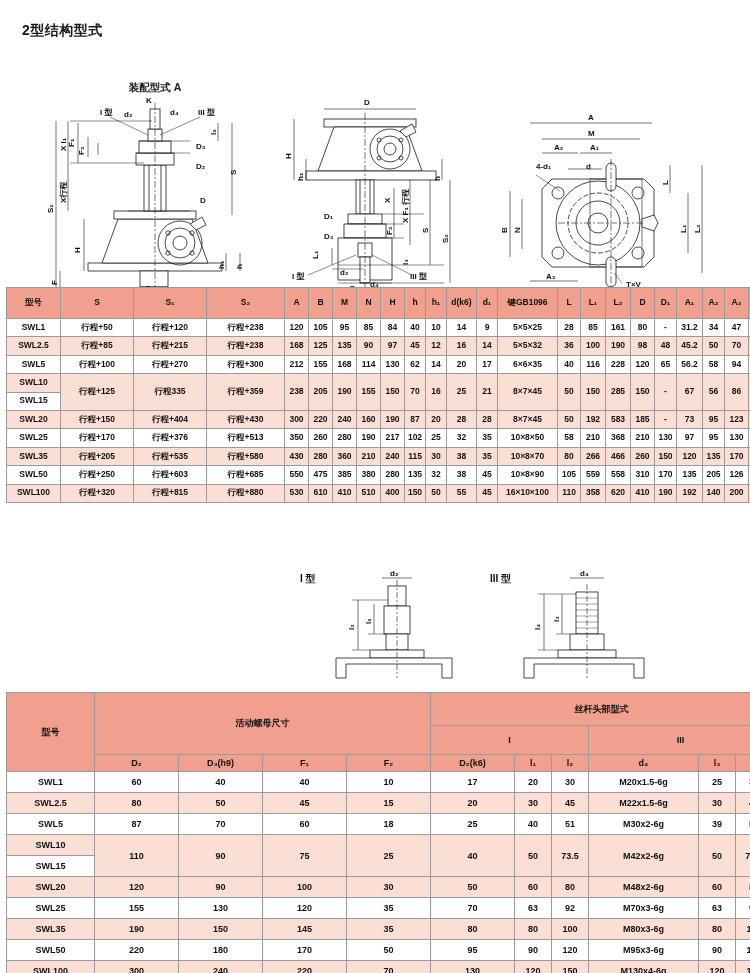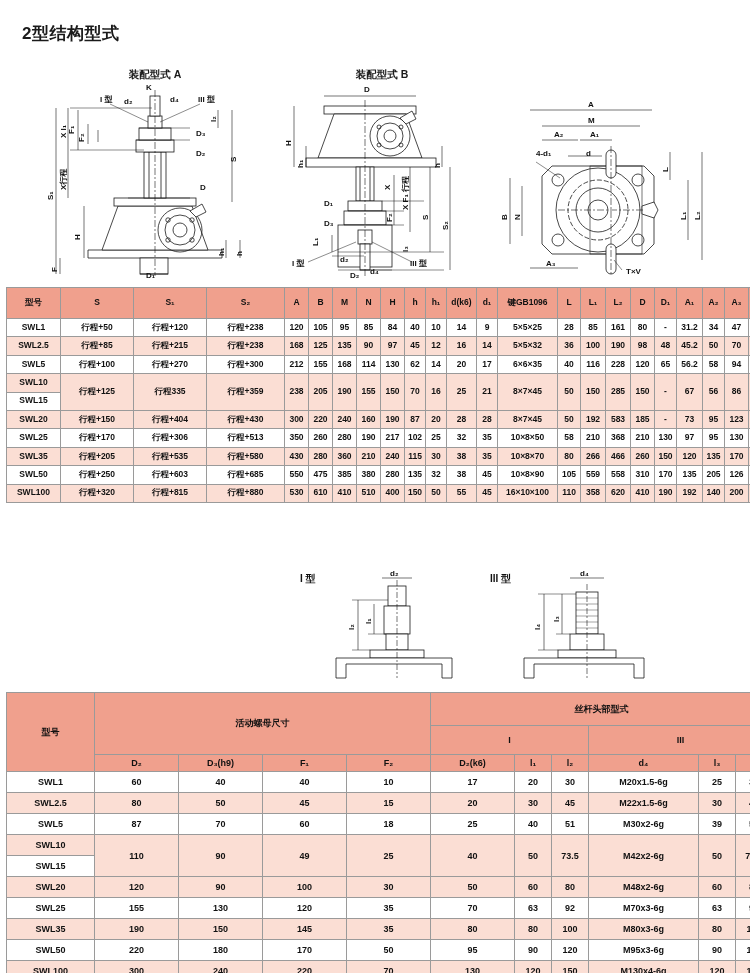--- a/index.html
+++ b/index.html
@@ -7,27 +7,27 @@
     width:750px;height:973px;
     background:#ffffff;
     font-family:"Liberation Sans","DejaVu Sans",sans-serif;
     color:#111;
     overflow:hidden;
   }
   .page{position:relative;width:750px;height:973px;}
 
   
   .section-title{
-    font-size:17px;font-weight:bold;letter-spacing:.5px;color:#1a1a1a;
+    font-size:14px;font-weight:bold;letter-spacing:.5px;color:#1a1a1a;
   }
   #title-1{position:absolute;left:22px;top:22px;}
   #title-2{position:absolute;left:22px;top:530px;}
 
   
-  .draw-band{position:absolute;left:0;top:60px;width:750px;height:225px;}
+  .draw-band{position:absolute;left:0;top:73px;width:750px;height:225px;}
   .fig{position:absolute;top:0;height:225px;}
   .fig-cap{
     position:absolute;top:8px;width:100%;text-align:center;
     font-size:10.5px;font-weight:bold;color:#1a1a1a;
   }
   .fig svg{position:absolute;left:0;top:20px;}
   #fig-a{left:40px;width:230px;}
   #fig-b{left:272px;width:220px;}
   #fig-k{left:496px;width:254px;}
 
@@ -151,21 +151,20 @@
           <text x="40" y="160" transform="rotate(-90,40,160)">H</text>
           <text x="17" y="192" transform="rotate(-90,17,192)">F</text>
           <text x="184" y="176" transform="rotate(-90,184,176)">h₁</text>
           <text x="202" y="176" transform="rotate(-90,202,176)">h</text>
           <text x="106" y="198">D₁</text>
         </g>
       </svg>
     </div>
 
     <div class="fig" id="fig-b">
-      <div class="fig-cap">装配型式 B</div>
       <svg width="220" height="200" viewBox="0 0 220 200">
         <g stroke="#1a1a1a" fill="none" stroke-width="0.8">
 
           <rect x="52" y="26" width="92" height="8" fill="#fff"></rect>
           <path d="M62 34 L134 34 L150 78 L46 78 Z" fill="#fff"></path>
           <rect x="34" y="78" width="130" height="9" fill="#fff"></rect>
 
           <circle cx="118" cy="56" r="20"></circle>
           <circle cx="118" cy="56" r="13"></circle>
           <circle cx="118" cy="56" r="6"></circle>
@@ -474,21 +473,21 @@
           <td>185</td>
           <td>-</td>
           <td>73</td>
           <td>95</td>
           <td>123</td>
           <td>6</td>
         </tr>
         <tr>
           <td>SWL25</td>
           <td>行程+170</td>
-          <td>行程+306</td>
+          <td>行程+376</td>
           <td>行程+513</td>
           <td>350</td>
           <td>260</td>
           <td>280</td>
           <td>190</td>
           <td>217</td>
           <td>102</td>
           <td>25</td>
           <td>32</td>
           <td>35</td>
@@ -723,21 +722,21 @@
           <td>40</td>
           <td>51</td>
           <td>M30x2-6g</td>
           <td>39</td>
           <td>51</td>
         </tr>
         <tr class="alt">
           <td>SWL10</td>
           <td rowspan="2">110</td>
           <td rowspan="2">90</td>
-          <td rowspan="2">49</td>
+          <td rowspan="2">75</td>
           <td rowspan="2">25</td>
           <td rowspan="2">40</td>
           <td rowspan="2">50</td>
           <td rowspan="2">73.5</td>
           <td rowspan="2">M42x2-6g</td>
           <td rowspan="2">50</td>
           <td rowspan="2">73.5</td>
         </tr>
         <tr>
           <td>SWL15</td>

